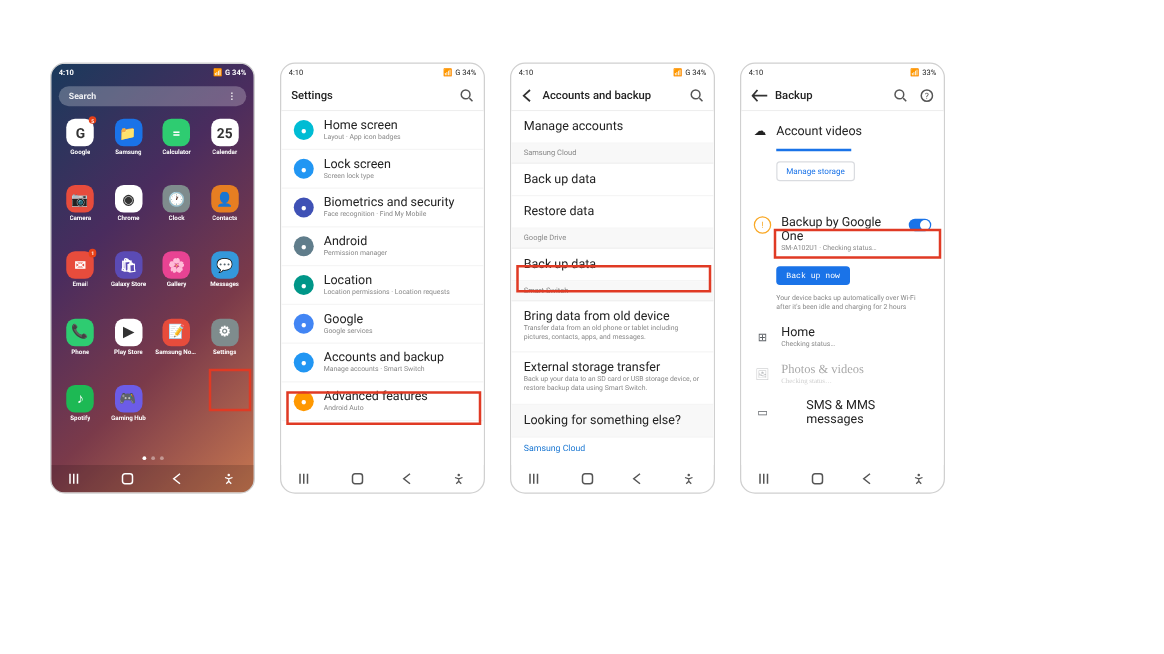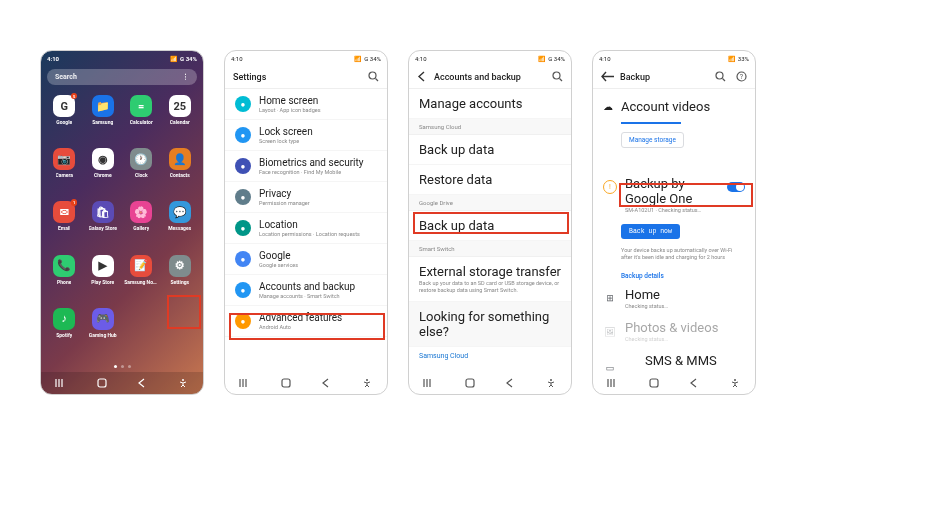--- a/index.html
+++ b/index.html
@@ -25,21 +25,21 @@
 .header { padding: 6px 8px; display: flex; align-items: center; gap: 6px; border-bottom: 1px solid #eee; }
 .header-title { font-size: 9px; font-weight: 500; flex: 1; }
 .settings-list { flex: 1; overflow: hidden; background: #fff; }
 .setting-row { display: flex; align-items: center; gap: 8px; padding: 6px 10px; border-bottom: 1px solid #f5f5f5; }
 .setting-icon { width: 16px; height: 16px; border-radius: 50%; display: flex; align-items: center; justify-content: center; font-size: 8px; color: #fff; flex-shrink: 0; }
 .setting-text { flex: 1; }
 .setting-title { font-size: 10px; color: #222; }
 .setting-sub { font-size: 5.5px; color: #888; margin-top: 1px; }
 .section-label { font-size: 6px; color: #888; padding: 4px 10px; background: #f8f8f8; border-bottom: 1px solid #f0f0f0; }
 .simple-row { padding: 7px 10px; border-bottom: 1px solid #f5f5f5; }
-.simple-title { font-size: 13px; color: #222; }
+.simple-title { font-size: 10px; color: #222; }
 .simple-sub { font-size: 5.5px; color: #888; margin-top: 1px; line-height: 1.3; }
 .link-row { padding: 5px 10px; font-size: 7px; color: #1976d2; }
 .backup-content { background: #fff; flex: 1; padding: 4px 0; overflow: hidden; }
 .account-row { display: flex; align-items: center; gap: 8px; padding: 6px 10px; }
 .progress-line { height: 1.5px; background: #1a73e8; margin: 2px 14px 6px 28px; width: 60px; }
 .btn-outline { display: inline-block; border: 1px solid #dadce0; border-radius: 3px; padding: 3px 7px; font-size: 6.5px; color: #1a73e8; margin: 2px 0 6px 28px; }
 .backup-one-row { display: flex; align-items: center; gap: 8px; padding: 6px 10px; }
 .circle-icon { width: 14px; height: 14px; border-radius: 50%; border: 1.5px solid #f9a825; display: flex; align-items: center; justify-content: center; font-size: 7px; color: #f9a825; flex-shrink: 0; }
 .toggle { width: 18px; height: 10px; background: #1a73e8; border-radius: 5px; position: relative; flex-shrink: 0; }
 .toggle::after { content: ''; width: 8px; height: 8px; background: #fff; border-radius: 50%; position: absolute; top: 1px; right: 1px; }
@@ -209,21 +209,21 @@
         <div class="setting-row">
        <div class="setting-icon" style="background:#3f51b5;">●</div>
        <div class="setting-text">
          <div class="setting-title">Biometrics and security</div>
          <div class="setting-sub">Face recognition · Find My Mobile</div>
        </div>
      </div>
         <div class="setting-row">
        <div class="setting-icon" style="background:#607d8b;">●</div>
        <div class="setting-text">
-         <div class="setting-title">Privacy</div>
+         <div class="setting-title">Android</div>
          <div class="setting-sub">Permission manager</div>
        </div>
      </div>
         <div class="setting-row">
        <div class="setting-icon" style="background:#009688;">●</div>
        <div class="setting-text">
          <div class="setting-title">Location</div>
          <div class="setting-sub">Location permissions · Location requests</div>
        </div>
      </div>
@@ -307,20 +307,24 @@
          <div class="simple-title">Back up data</div>
        </div>
           <div class="simple-row">
          <div class="simple-title">Restore data</div>
        </div>
           <div class="section-label">Google Drive</div>
           <div class="simple-row">
          <div class="simple-title">Back up data</div>
        </div>
           <div class="section-label">Smart Switch</div>
+          <div class="simple-row">
+         <div class="simple-title">Bring data from old device</div>
+            <div class="simple-sub">Transfer data from an old phone or tablet including pictures, contacts, apps, and messages.</div>
+       </div>
           <div class="simple-row">
          <div class="simple-title">External storage transfer</div>
             <div class="simple-sub">Back up your data to an SD card or USB storage device, or restore backup data using Smart Switch.</div>
        </div>
         </div>
     <div class="simple-row" style="background:#f8f8f8;">
       <div class="simple-title" style="font-weight:400;">Looking for something else?</div>
     </div>
     <div class="link-row">Samsung Cloud</div>
   </div>
@@ -390,32 +394,31 @@
     <div class="backup-one-row">
       <div class="circle-icon">!</div>
       <div style="flex:1;margin-top:16px;">
         <div class="simple-title">Backup by Google One</div>
         <div class="simple-sub">SM-A102U1 · Checking status…</div>
       </div>
       <div class="toggle"></div>
     </div>
     <div class="btn-primary">Back up now</div>
     <div class="info-text">Your device backs up automatically over Wi-Fi after it's been idle and charging for 2 hours</div>
-    <div class="detail-label">Backup details</div>
     <div id="p4-details">
           <div class="detail-row ">
        <div class="detail-icon">⊞</div>
        <div style="flex:1;">
          <div class="simple-title">Home</div>
               <div class="simple-sub">Checking status…</div>
        </div>
      </div>
           <div class="detail-row faded">
        <div class="detail-icon">🖼</div>
-       <div style="flex:1;">
+       <div style="flex:1;font-family:Liberation Serif, serif;">
          <div class="simple-title">Photos &amp; videos</div>
               <div class="simple-sub">Checking status…</div>
        </div>
      </div>
           <div class="detail-row ">
        <div class="detail-icon">▭</div>
        <div style="flex:1;margin-left:20px;">
          <div class="simple-title">SMS &amp; MMS messages</div>
        </div>
      </div>

